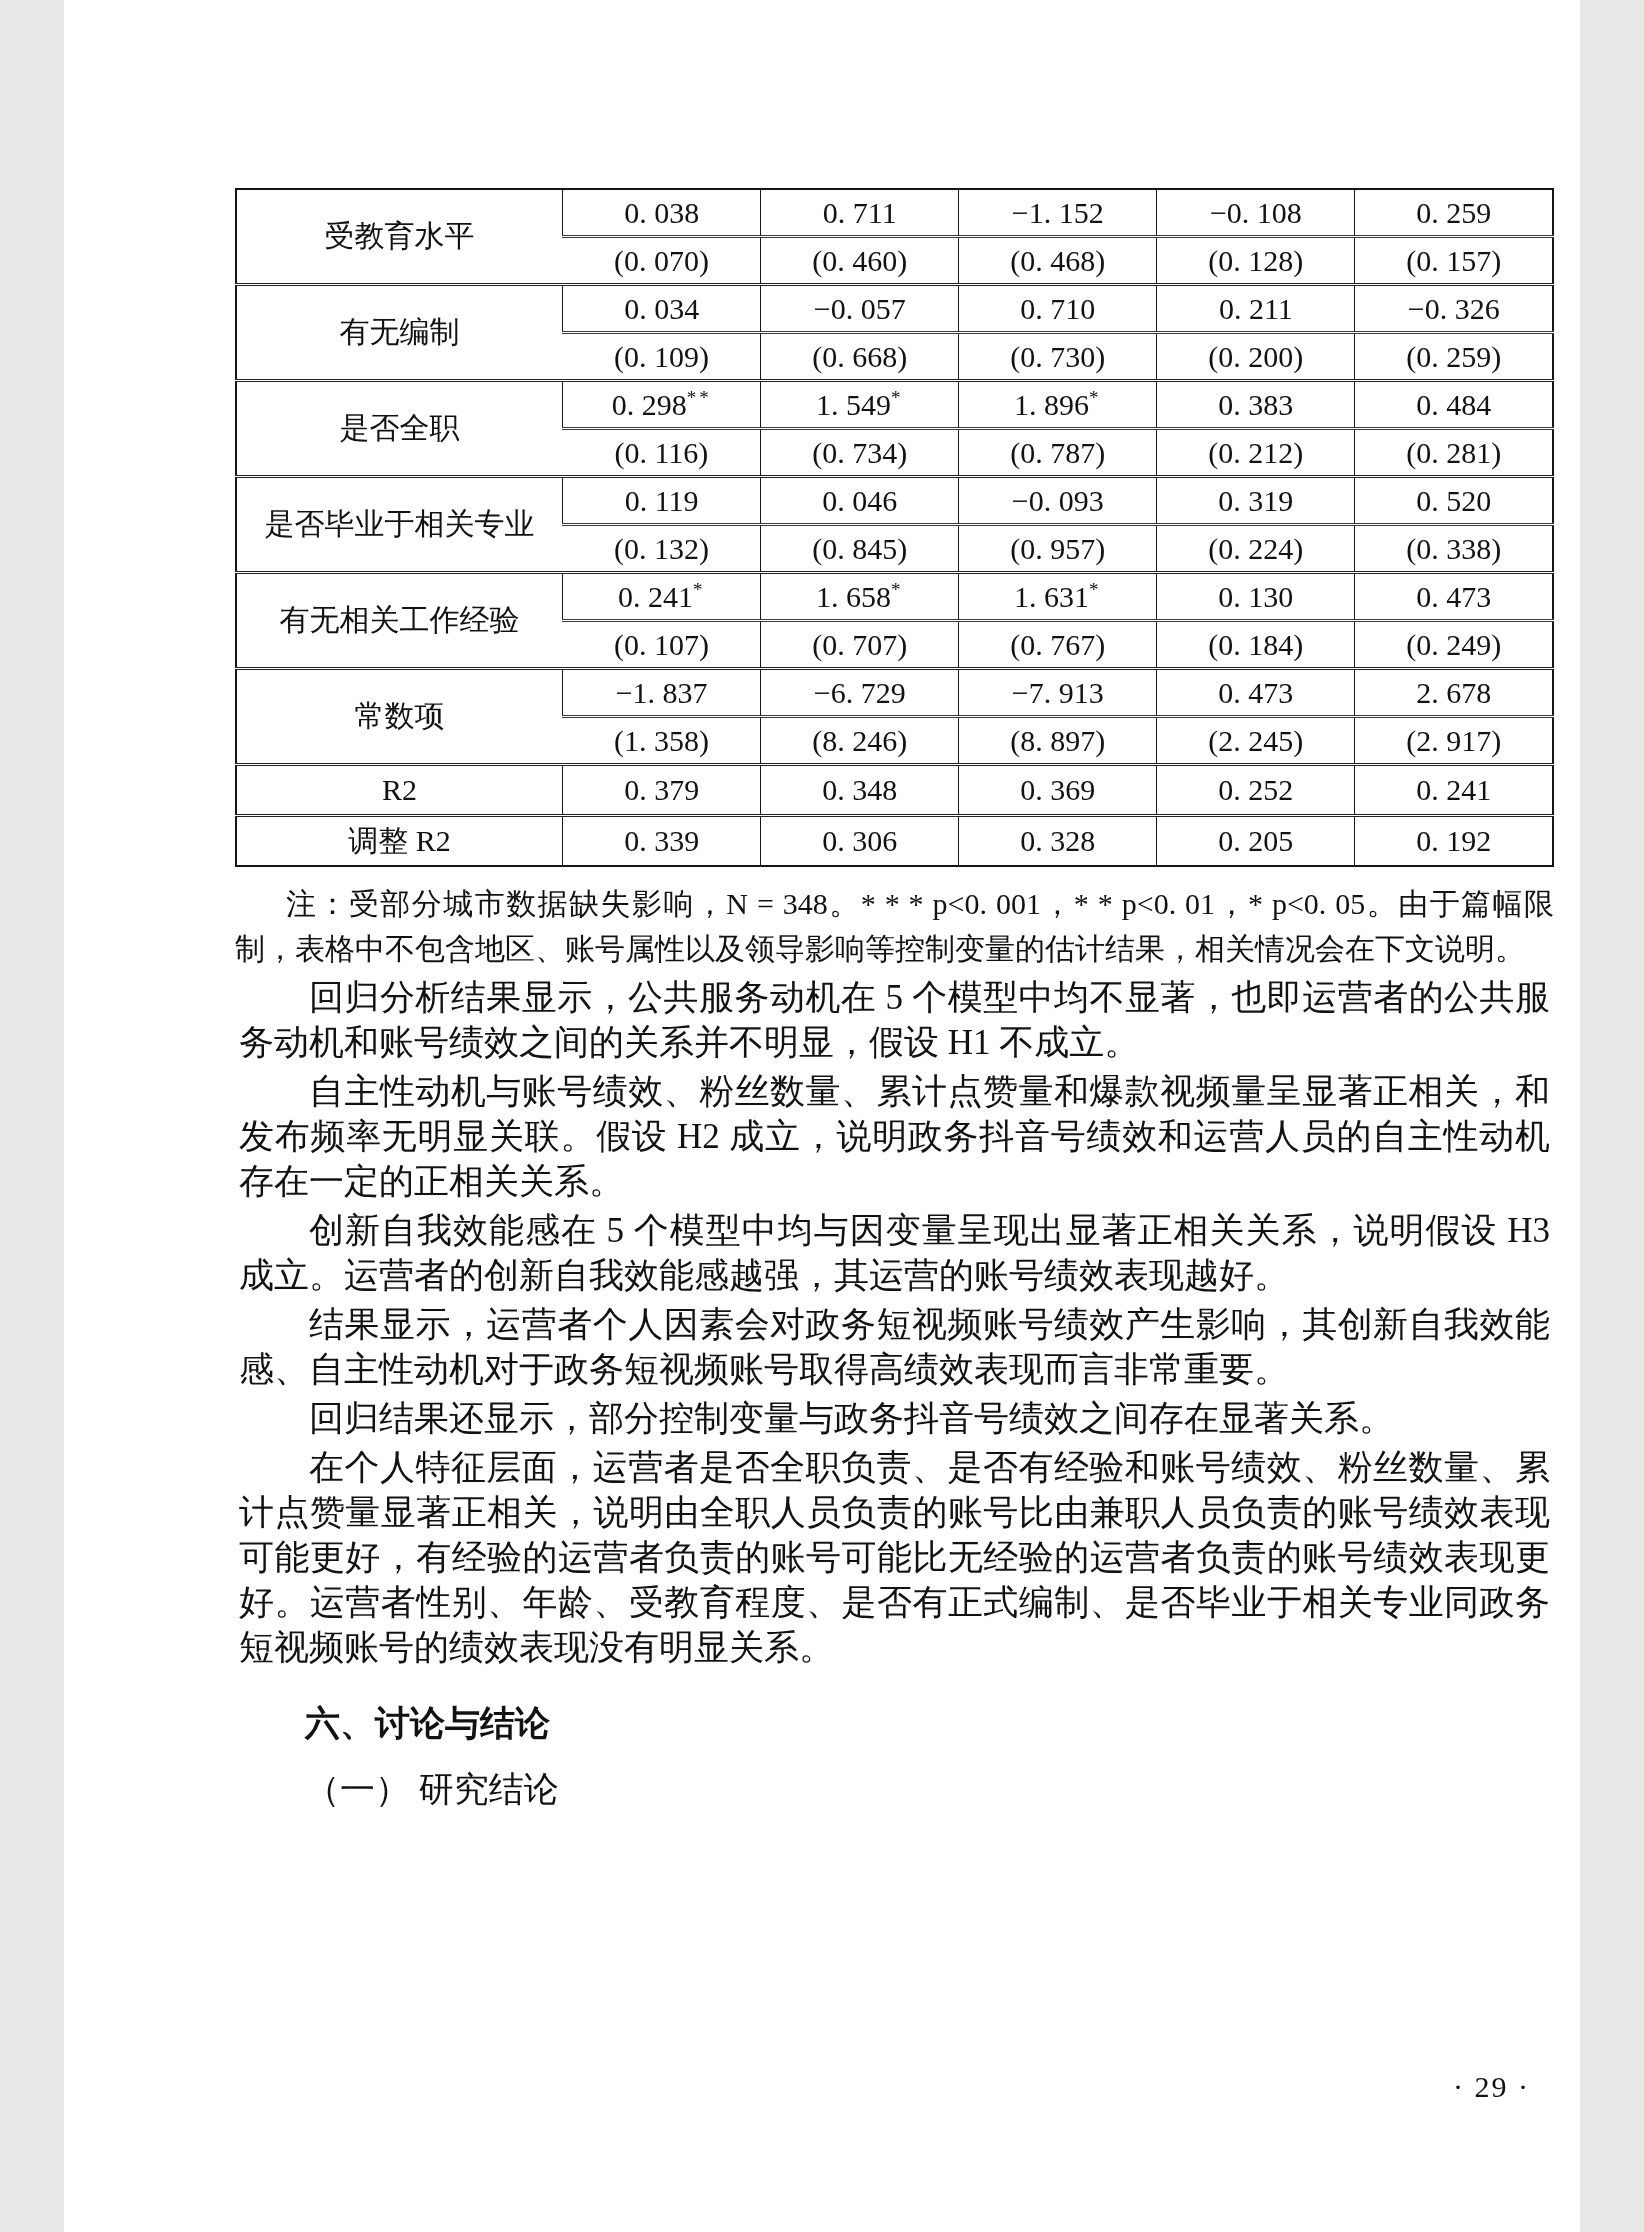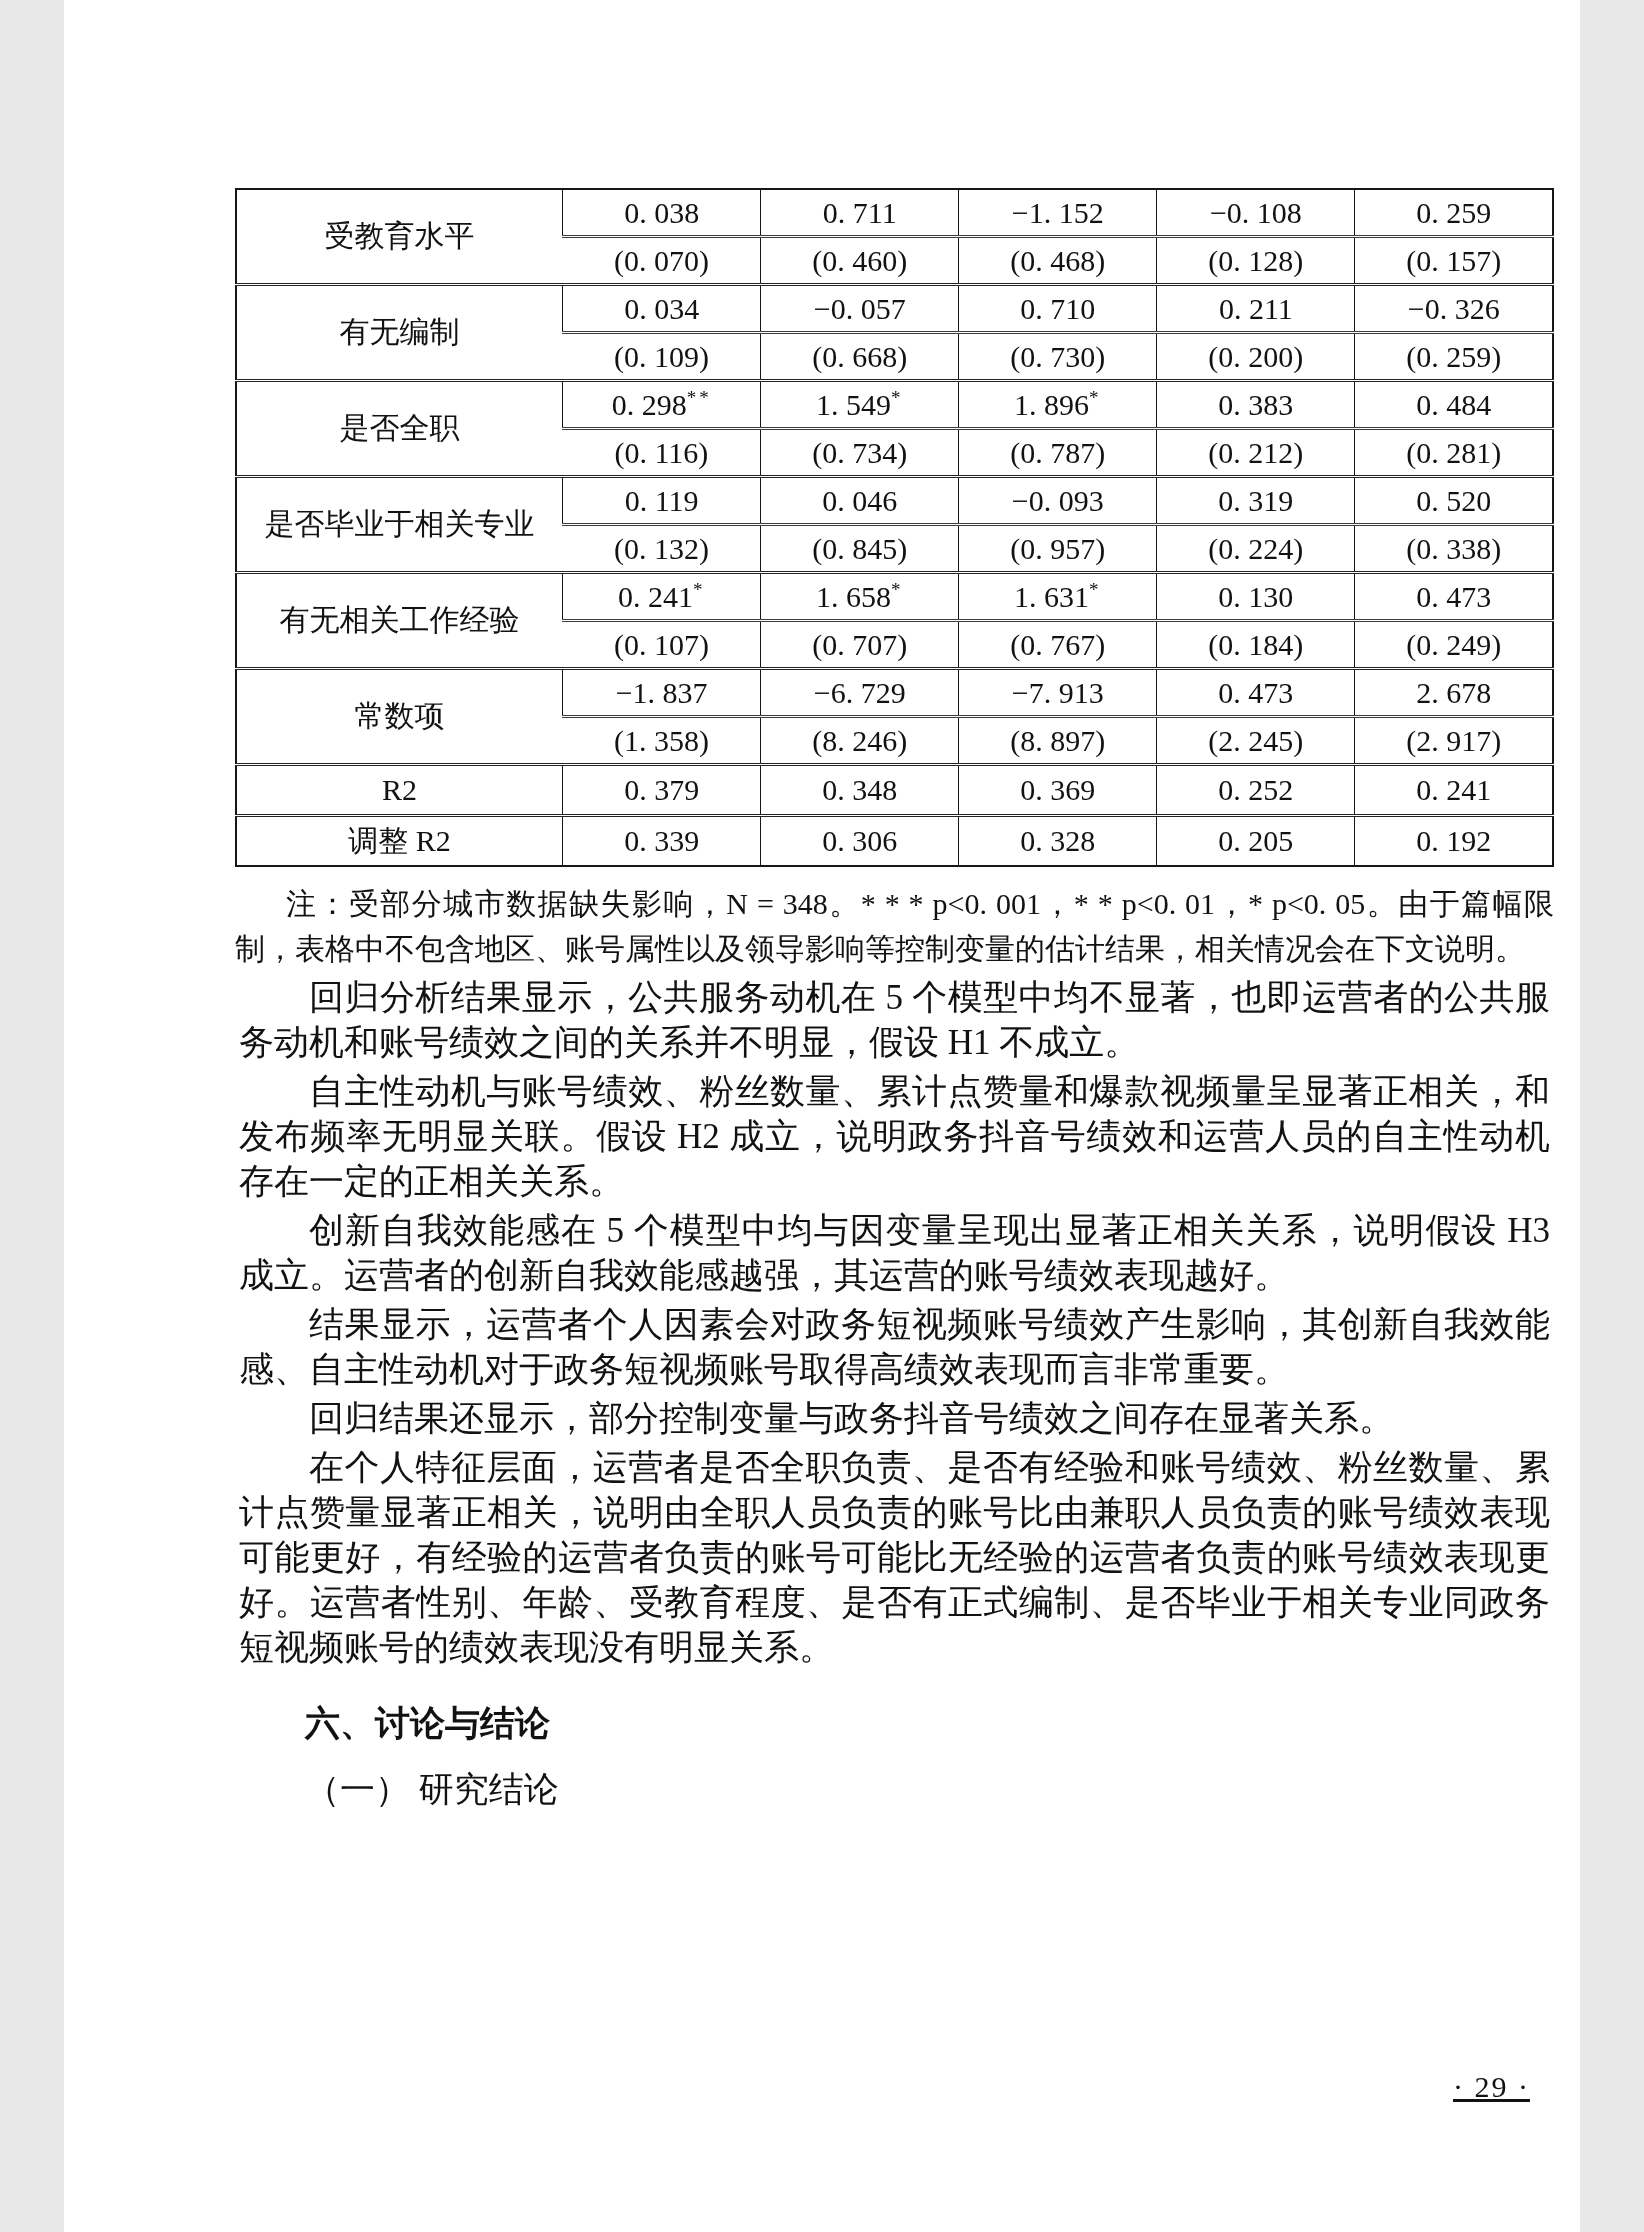--- a/index.html
+++ b/index.html
@@ -55,21 +55,21 @@
     font-size:35px;font-weight:700;
     line-height:45px;margin:30px 0 16px 0;text-indent:2em;
   }
   h3.subheading{
     font-size:35px;font-weight:400;
     line-height:45px;margin:22px 0 2px 0;text-indent:2em;
     font-family:"Liberation Serif","DejaVu Serif",serif;
   }
   .pageno{
     position:absolute;top:2070px;left:1363px;width:129px;
-    text-align:center;font-size:30px;letter-spacing:2px;text-decoration:underline;
+    text-align:center;font-size:30px;letter-spacing:2px;
   }
 </style>
 </head>
 <body>
 
 <div class="page">
   <div class="content">
 
     <table class="reg" id="reg-table">
       <colgroup>

